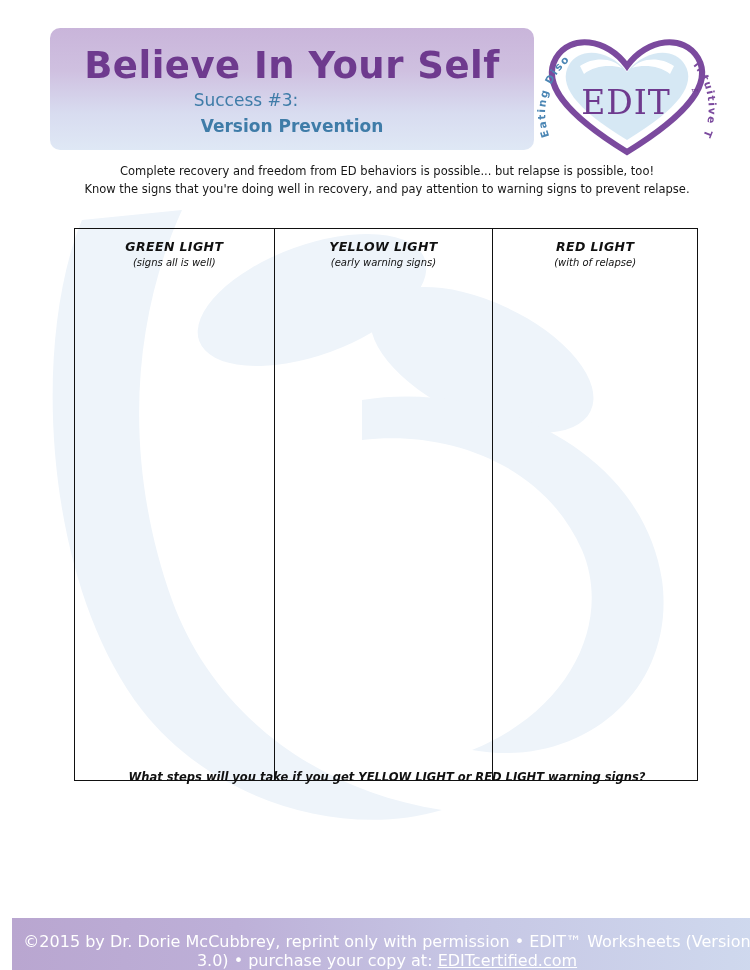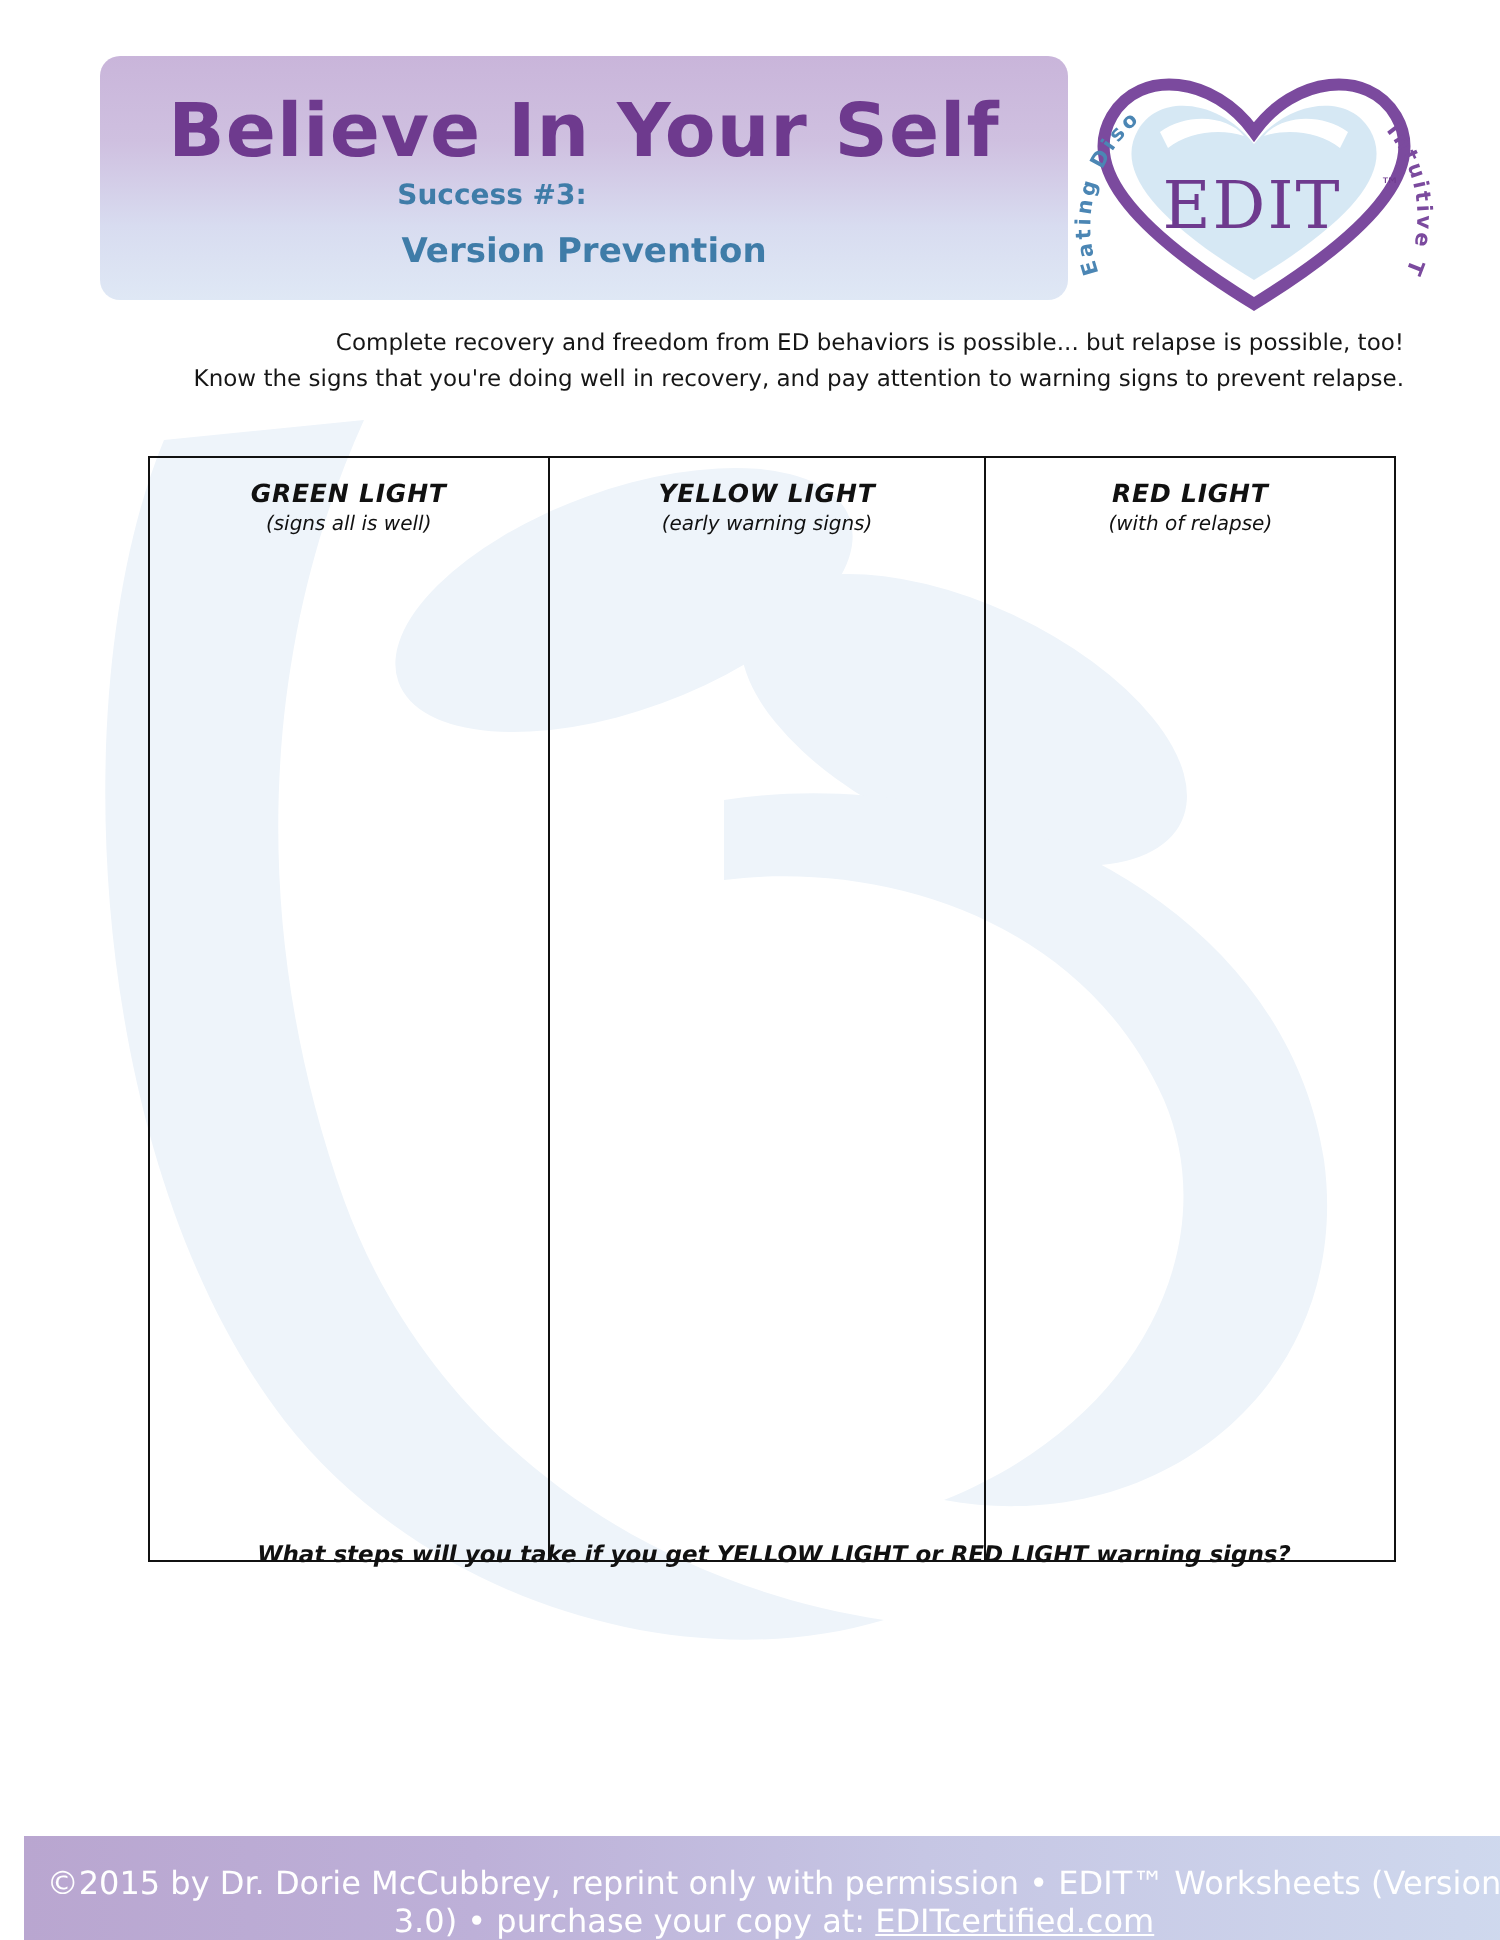--- a/index.html
+++ b/index.html
@@ -57,22 +57,22 @@
     letter-spacing: 0.5px;
     color: #6e3a8e;
   }
   .title-sub1 {
     position: absolute;
     left: 0;
     top: 62px;
     width: 392px;
     text-align: center;
     font-family: "DejaVu Sans", sans-serif;
-    font-weight: bold;
-    font-size: 14px;
+    font-weight: normal;
+    font-size: 17px;
     color: #3f7ca8;
   }
   .title-sub2 {
     position: absolute;
     left: 0;
     top: 88px;
     width: 484px;
     text-align: center;
     font-family: "DejaVu Sans", sans-serif;
     font-weight: bold;
@@ -89,21 +89,21 @@
     height: 145px;
     z-index: 3;
   }
 
   
   .intro {
     position: absolute;
     left: 60px;
     top: 163px;
     width: 630px;
-    text-align: right;
+    text-align: center;
     font-family: "DejaVu Sans", sans-serif;
     font-size: 11.5px;
     color: #161616;
     line-height: 1.55;
     z-index: 2;
   }
 
   
   .table {
     position: absolute;

